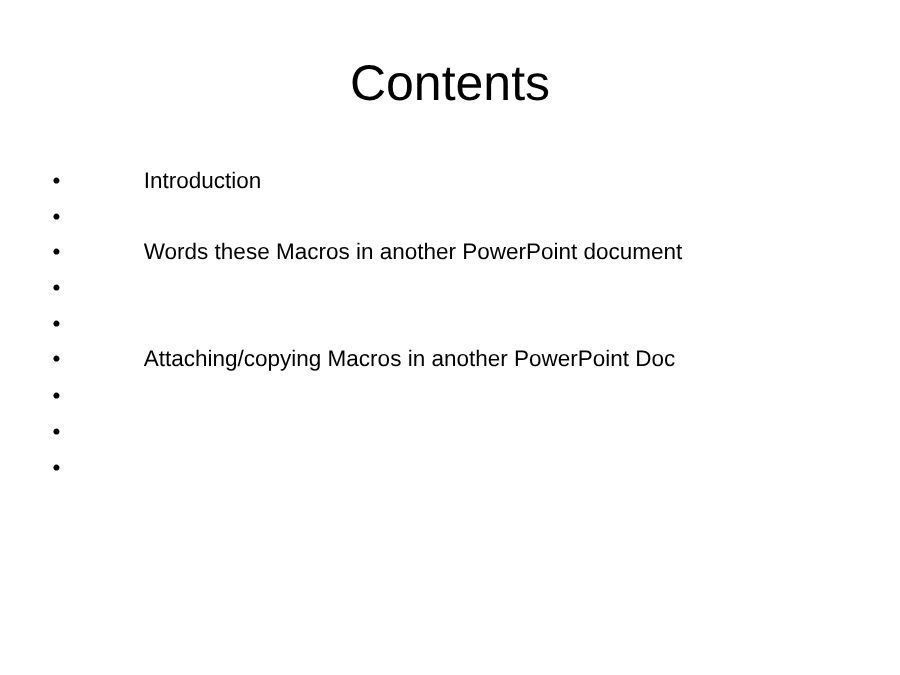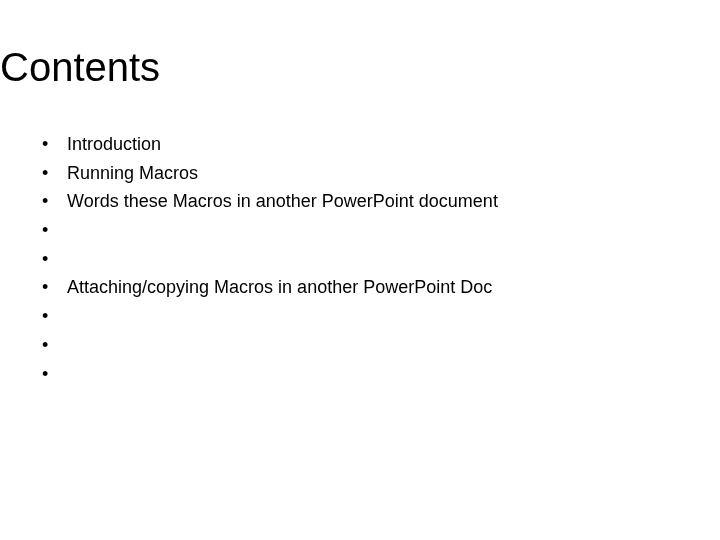--- a/index.html
+++ b/index.html
@@ -21,21 +21,21 @@
     width: 720px;
     height: 540px;
     background: #ffffff;
   }
 
   .slide-title {
     position: absolute;
     left: 0;
     top: 44px;
     width: 720px;
-    text-align: left;
+    text-align: center;
     font-size: 40px;
     line-height: 46px;
     font-weight: normal;
     letter-spacing: 0px;
     color: #000000;
     margin: 0;
     white-space: nowrap;
   }
 
   .content-body {
@@ -68,40 +68,40 @@
     width: 10px;
     height: 28.7px;
     line-height: 28.7px;
     font-size: 18px;
     text-align: left;
     color: #000000;
   }
 
   .bullet-text {
     display: inline-block;
+    margin-left: 48px;
   }
 </style>
 </head>
 <body>
 
 <div class="slide">
 
   <h1 class="slide-title">Contents</h1>
 
   <div class="content-body">
     <ul class="bullet-list">
 
       <li class="bullet-item">
         <span class="bullet-marker">•</span>
         <span class="bullet-text">Introduction</span>
       </li>
 
       <li class="bullet-item">
         <span class="bullet-marker">•</span>
-        <span class="bullet-text">Running Macros</span>
       </li>
 
       <li class="bullet-item">
         <span class="bullet-marker">•</span>
         <span class="bullet-text">Words these Macros in another PowerPoint document</span>
       </li>
 
       <li class="bullet-item">
         <span class="bullet-marker">•</span>
       </li>

